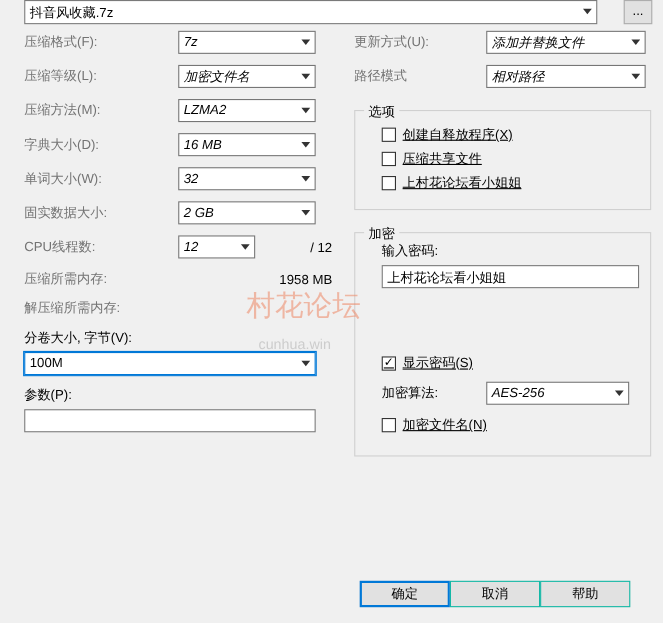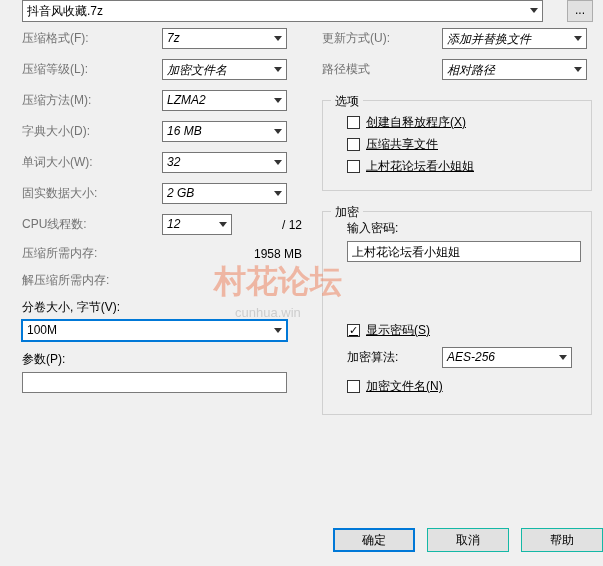--- a/index.html
+++ b/index.html
@@ -15,24 +15,24 @@
 .top-row { position: absolute; top: 0; left: 22px; right: 10px; display: flex; align-items: flex-start; gap: 24px; }
 .archive-box { flex: 1; border: 1px solid #7a7a7a; height: 22px; background: #fff; padding: 2px 4px; position: relative; }
 .archive-box::after { content: ""; position: absolute; right: 4px; top: 7px; width: 0; height: 0; border-left: 4px solid transparent; border-right: 4px solid transparent; border-top: 5px solid #333; }
 .browse-btn { width: 26px; height: 22px; background: #e1e1e1; border: 1px solid #adadad; text-align: center; line-height: 18px; }
 .fieldset { border: 1px solid #d0d0d0; padding: 8px 10px 10px 24px; margin-bottom: 12px; position: relative; margin-top: 20px; }
 .legend { position: absolute; top: -8px; left: 8px; background: #f0f0f0; padding: 0 4px; font-size: 12px; }
 .chk { display: flex; align-items: center; gap: 6px; margin: 5px 0; text-decoration: underline; }
 .chk-box { width: 13px; height: 13px; border: 1px solid #333; background: #fff; display: flex; align-items: center; justify-content: center; }
 .chk-box.checked::after { content: "✓"; font-size: 11px; line-height: 11px; color: #000; }
 .val-right { text-align: right; flex: 1; padding-right: 10px; }
-.bottom-btns { position: absolute; bottom: 14px; right: 0; display: flex; gap: 12px; }
+.bottom-btns { position: absolute; bottom: 14px; right: 30px; display: flex; }
 .btn { width: 82px; height: 24px; background: #e1e1e1; border: 1px solid #14b8a6; text-align: center; line-height: 22px; }
 .btn.primary { border: 2px solid #0078d7; line-height: 20px; }
-.wm { position: absolute; left: 214px; top: 260px; font-size: 32px; color: #e86; opacity: 0.55; pointer-events: none; font-weight: bold; }
+.wm { position: absolute; left: 224px; top: 260px; font-size: 26px; color: #e86; opacity: 0.55; pointer-events: none; font-weight: normal; }
 .wm2 { position: absolute; left: 235px; top: 305px; font-size: 13px; color: #aaa; opacity: 0.5; pointer-events: none; }
 </style>
 </head>
 <body>
 
 <div class="top-row">
   <div class="archive-box"><span>抖音风收藏.7z</span></div>
   <div class="browse-btn">...</div>
 </div>
 

